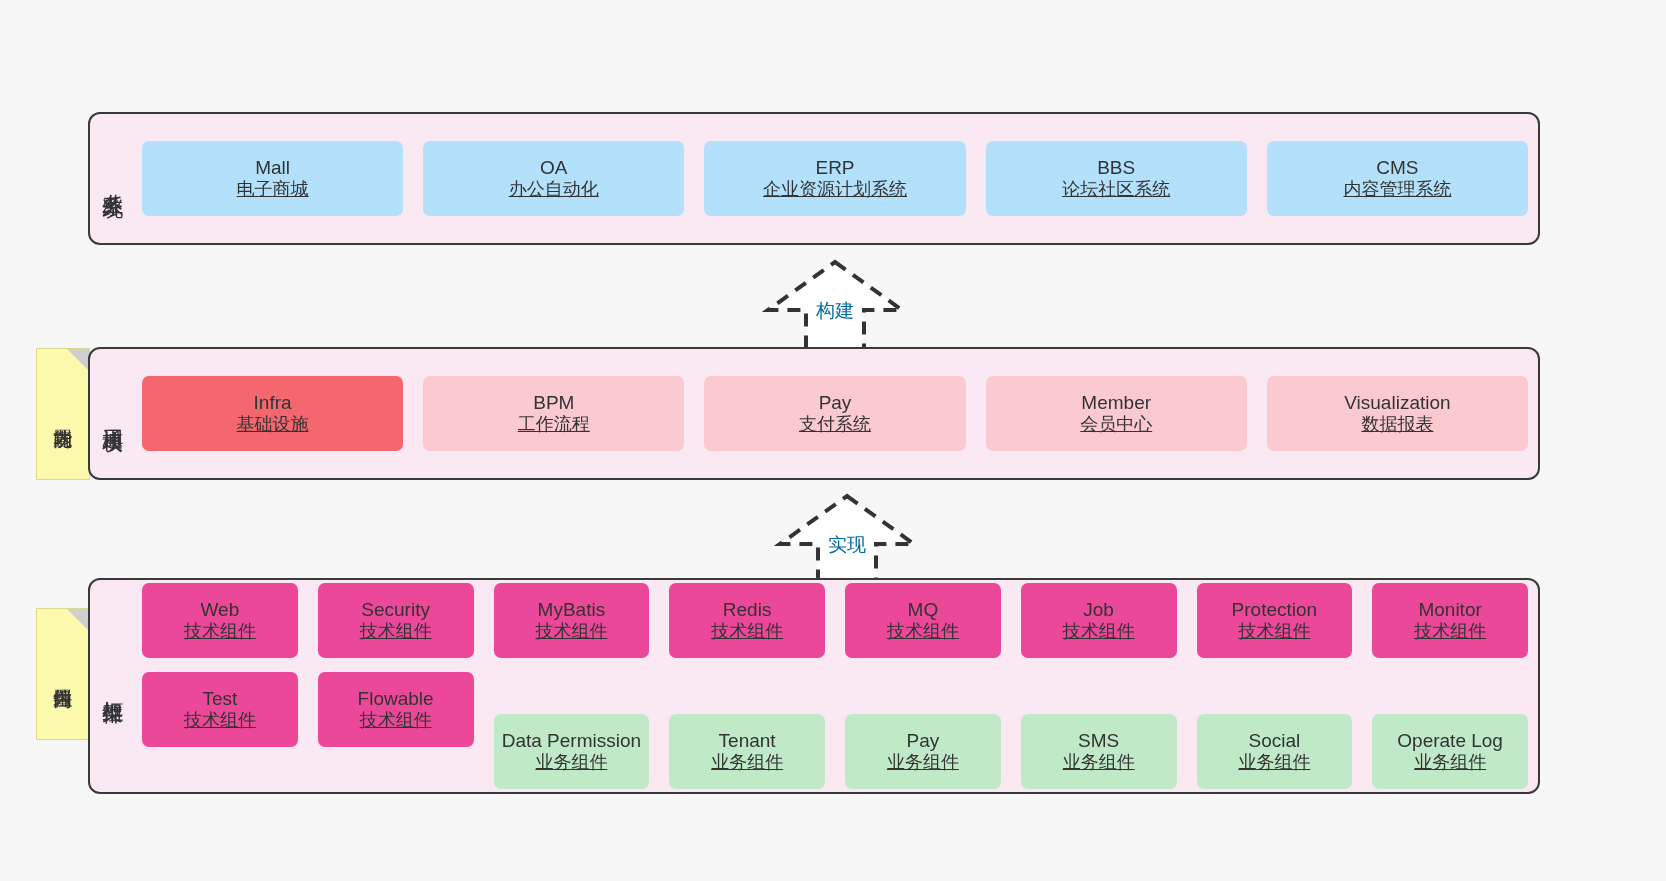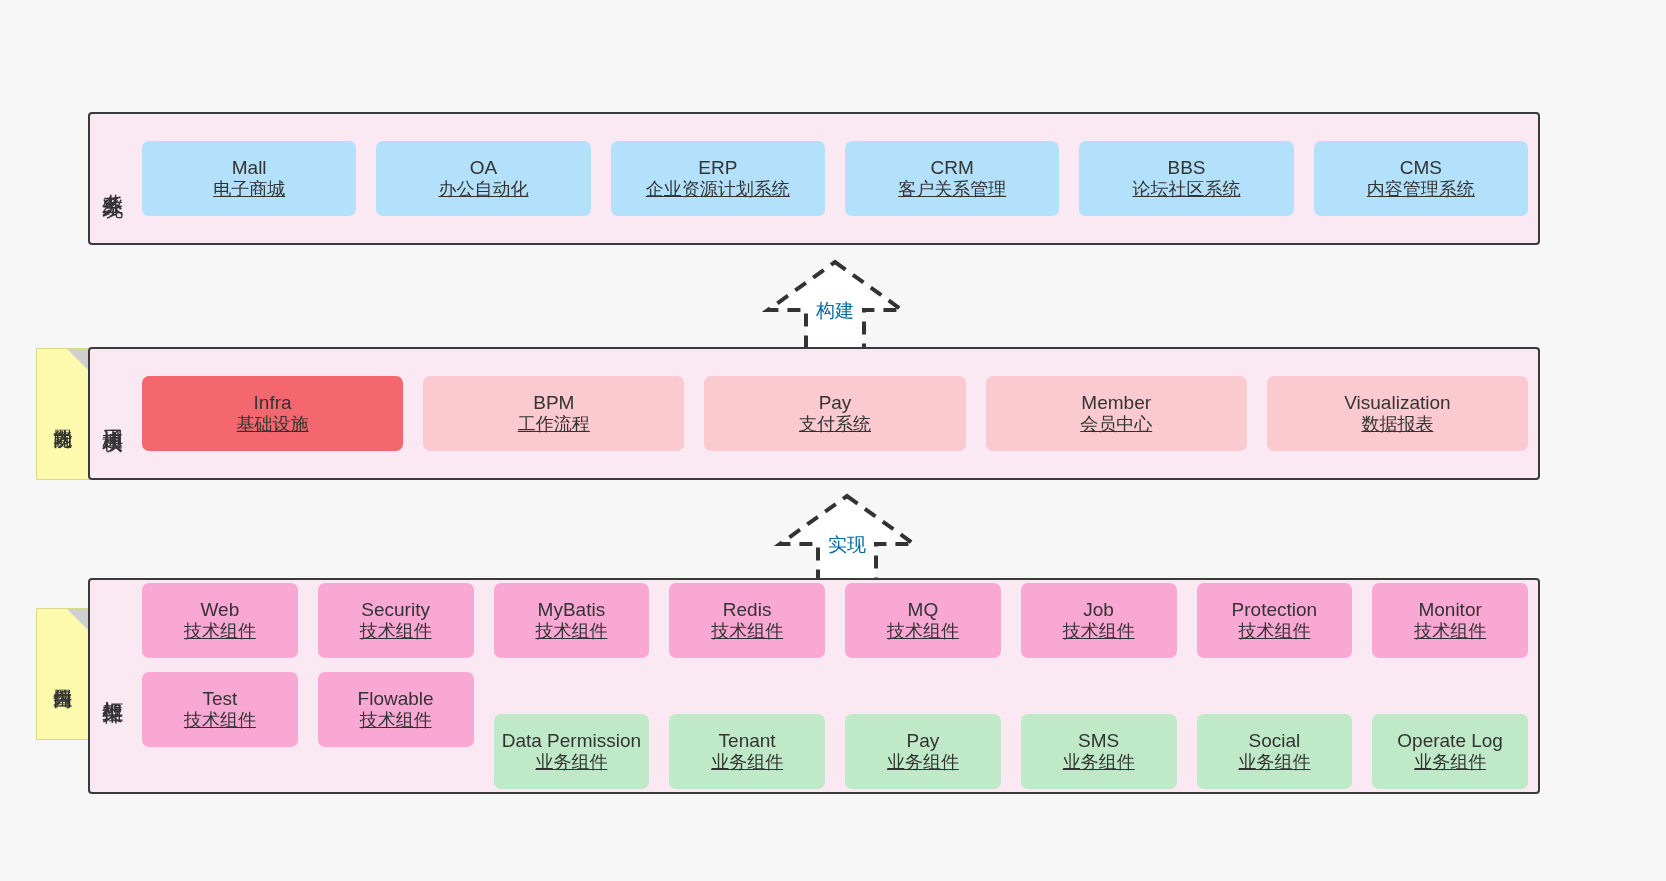--- a/index.html
+++ b/index.html
@@ -15,21 +15,21 @@
     overflow: hidden;
     position: relative;
   }
 
   
   .band {
     position: absolute;
     box-sizing: border-box;
     background: #fae9f3;
     border: 2px solid #3a3a3a;
-    border-radius: 4px;
+    border-radius: 12px;
     display: flex;
     align-items: stretch;
   }
   .band-label {
     flex: 0 0 auto;
     width: 46px;
     display: flex;
     align-items: center;
     justify-content: center;
     font-size: 21px;
@@ -66,21 +66,21 @@
     line-height: 1.22;
     padding: 4px 6px;
     color: #333333;
   }
   .cell .en { font-size: 19px; }
   .cell .cn { font-size: 18px; text-decoration: underline; }
 
   .blue   { background: #b3e0fb; }
   .red    { background: #f4676e; }
   .pink   { background: #fbc9d0; }
-  .green  { background: #f9a8d4; }
+  .green  { background: #ec4899; }
   .lgreen { background: #bfe9c7; margin-top: 42px; }
 
   
   #band-business {
     left: 88px; top: 112px; width: 1452px; height: 133px;
   }
   #band-business .band-body { padding-left: 6px; }
   #band-business .cell { height: 75px; }
 
   
@@ -162,24 +162,20 @@
         </div>
         <div class="cell blue">
           <div class="en">OA</div>
           <div class="cn">办公自动化</div>
         </div>
         <div class="cell blue">
           <div class="en">ERP</div>
           <div class="cn">企业资源计划系统</div>
         </div>
         <div class="cell blue">
-          <div class="en">CRM</div>
-          <div class="cn">客户关系管理</div>
-        </div>
-        <div class="cell blue">
           <div class="en">BBS</div>
           <div class="cn">论坛社区系统</div>
         </div>
         <div class="cell blue">
           <div class="en">CMS</div>
           <div class="cn">内容管理系统</div>
         </div>
       </div>
   </div>
 </div>

